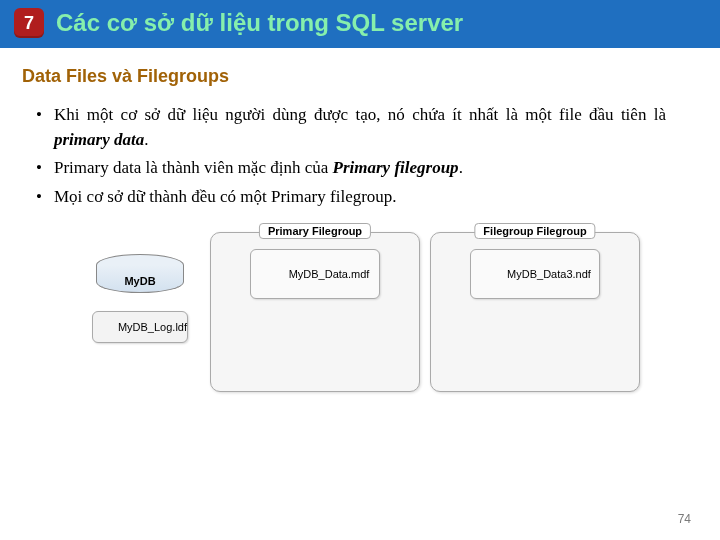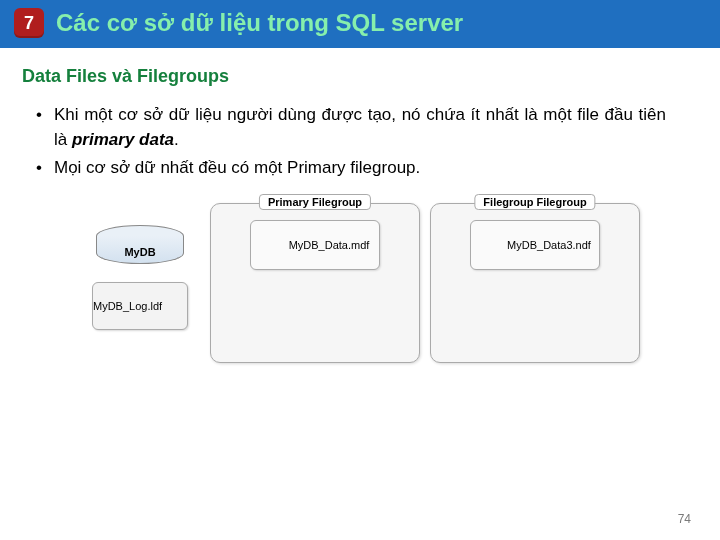--- a/index.html
+++ b/index.html
@@ -29,29 +29,29 @@
     color: #fff;
     position: relative;
     box-shadow: inset 0 -2px 0 rgba(0,0,0,.2);
   }
   .title {
     font-size: 24px;
     font-weight: bold;
     color: #86efac;
   }
   .subhead {
-    color: #15803d;
+    color: #a16207;
     font-weight: bold;
     font-size: 18px;
     padding: 18px 22px 6px 22px;
   }
   .content {
     padding: 10px 54px 0 54px;
   }
-  ul { list-style: none; }
+  ul { list-style: none; font-family: Liberation Serif, serif; }
   li {
     position: relative;
     font-size: 17px;
     line-height: 1.45;
     color: #000;
     text-align: justify;
     padding-left: 0;
     margin-bottom: 4px;
   }
   li::before {
@@ -97,27 +97,27 @@
     margin-top: -11px;
     background: linear-gradient(#e9f0f7,#d3e1ef);
     display: flex;
     align-items: center;
     justify-content: center;
     font-size: 11px;
     font-weight: bold;
     padding-top: 6px;
   }
   .log-card {
-    width: 96px; height: 48px;
+    width: 96px; height: 32px;
     border: 1px solid #aaa;
     border-radius: 6px;
     background: #f3f3f3;
     display: flex;
     align-items: center;
-    justify-content: flex-start;
+    justify-content: flex-end;
     font-size: 11px;
     box-shadow: 1px 1px 2px rgba(0,0,0,.15);
   }
   .fg {
     border: 1px solid #aaa;
     border-radius: 10px;
     background: #f6f6f6;
     padding: 10px 10px 10px 10px;
     position: relative;
     box-shadow: 1px 1px 3px rgba(0,0,0,.15);
@@ -174,21 +174,24 @@
 </div>
 
 <div class="subhead">Data Files và Filegroups</div>
 
 <div class="content">
   <ul>
     <li>
       <span>Khi một cơ sở dữ liệu người dùng được tạo, nó chứa ít nhất là một file đầu tiên là </span><span class="em">primary data</span><span>.</span>
     </li>
     <li>
-      <span>Mọi cơ sở dữ nhất đều có một Primary filegroup.</span>
+      <span>Primary data là thành viên mặc định của </span><span class="em">Primary filegroup</span><span>.</span>
+    </li>
+    <li>
+      <span>Mọi cơ sở dữ thành đều có một Primary filegroup.</span>
     </li>
   </ul>
 
   <div class="diagram">
     <div class="db-col">
       <div class="cyl">
         <div class="cyl-top"></div>
         <div class="cyl-body">
             <span>MyDB</span>
           </div>

